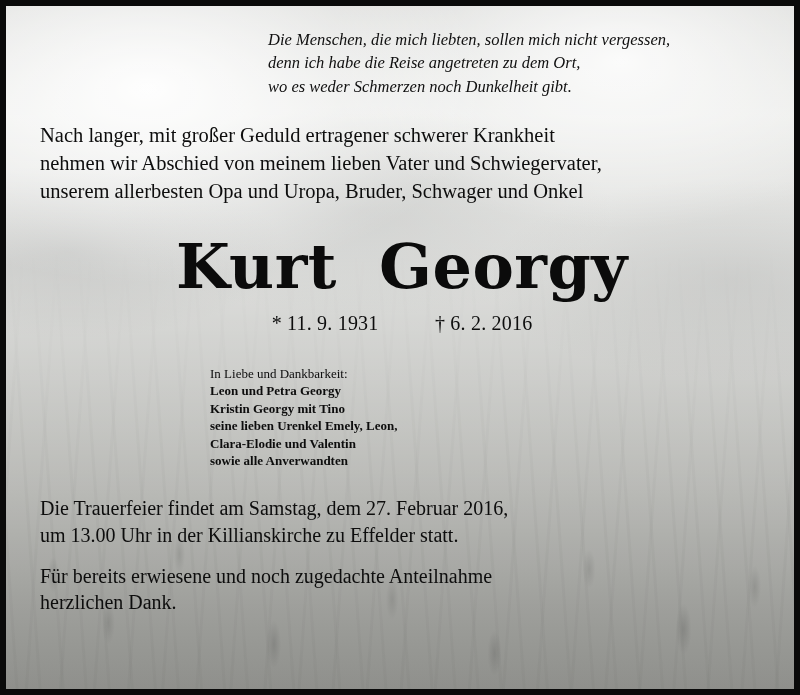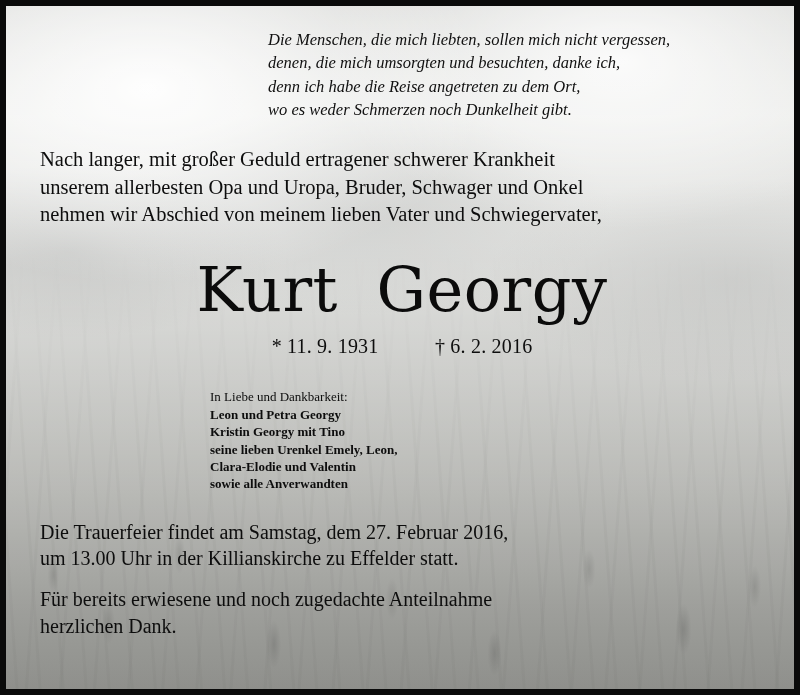--- a/index.html
+++ b/index.html
@@ -128,21 +128,21 @@
   .intro-line { display: block; }
 
   
   .name {
     text-align: center;
     font-size: 56px;
     line-height: 1;
     margin: 30px 0 0 0;
     letter-spacing: 0.5px;
     font-family: "DejaVu Serif", "Liberation Serif", serif;
-    font-weight: 400;
+    font-weight: 700;
     color: #0b0b0b;
   }
   .name .big { font-size: 62px; }
 
   .dates {
     text-align: center;
     font-size: 20px;
     margin: 14px 0 0 0;
     letter-spacing: 0.2px;
   }
@@ -176,29 +176,28 @@
 <div class="obituary">
   <div class="bg"></div>
   <div class="stalks"></div>
   <div class="ears"></div>
   <div class="veil"></div>
 
   <div class="content">
 
     <div class="verse">
       <div class="verse-line">Die Menschen, die mich liebten, sollen mich nicht vergessen,</div>
-      <div class="verse-line">denen, die mich umsorgten und besuchten, danke ich,</div>
       <div class="verse-line">denn ich habe die Reise angetreten zu dem Ort,</div>
       <div class="verse-line">wo es weder Schmerzen noch Dunkelheit gibt.</div>
     </div>
 
     <div class="intro">
       <span class="intro-line">Nach langer, mit großer Geduld ertragener schwerer Krankheit</span>
+      <span class="intro-line">nehmen wir Abschied von meinem lieben Vater und Schwiegervater,</span>
       <span class="intro-line">unserem allerbesten Opa und Uropa, Bruder, Schwager und Onkel</span>
-      <span class="intro-line">nehmen wir Abschied von meinem lieben Vater und Schwiegervater,</span>
     </div>
 
     <div class="name">
       <span class="big">Kurt</span>
       <span class="big">&nbsp;</span><span class="big">Georgy</span>
     </div>
 
     <div class="dates">
       <span>*</span>
       <span>11. 9. 1931</span>

